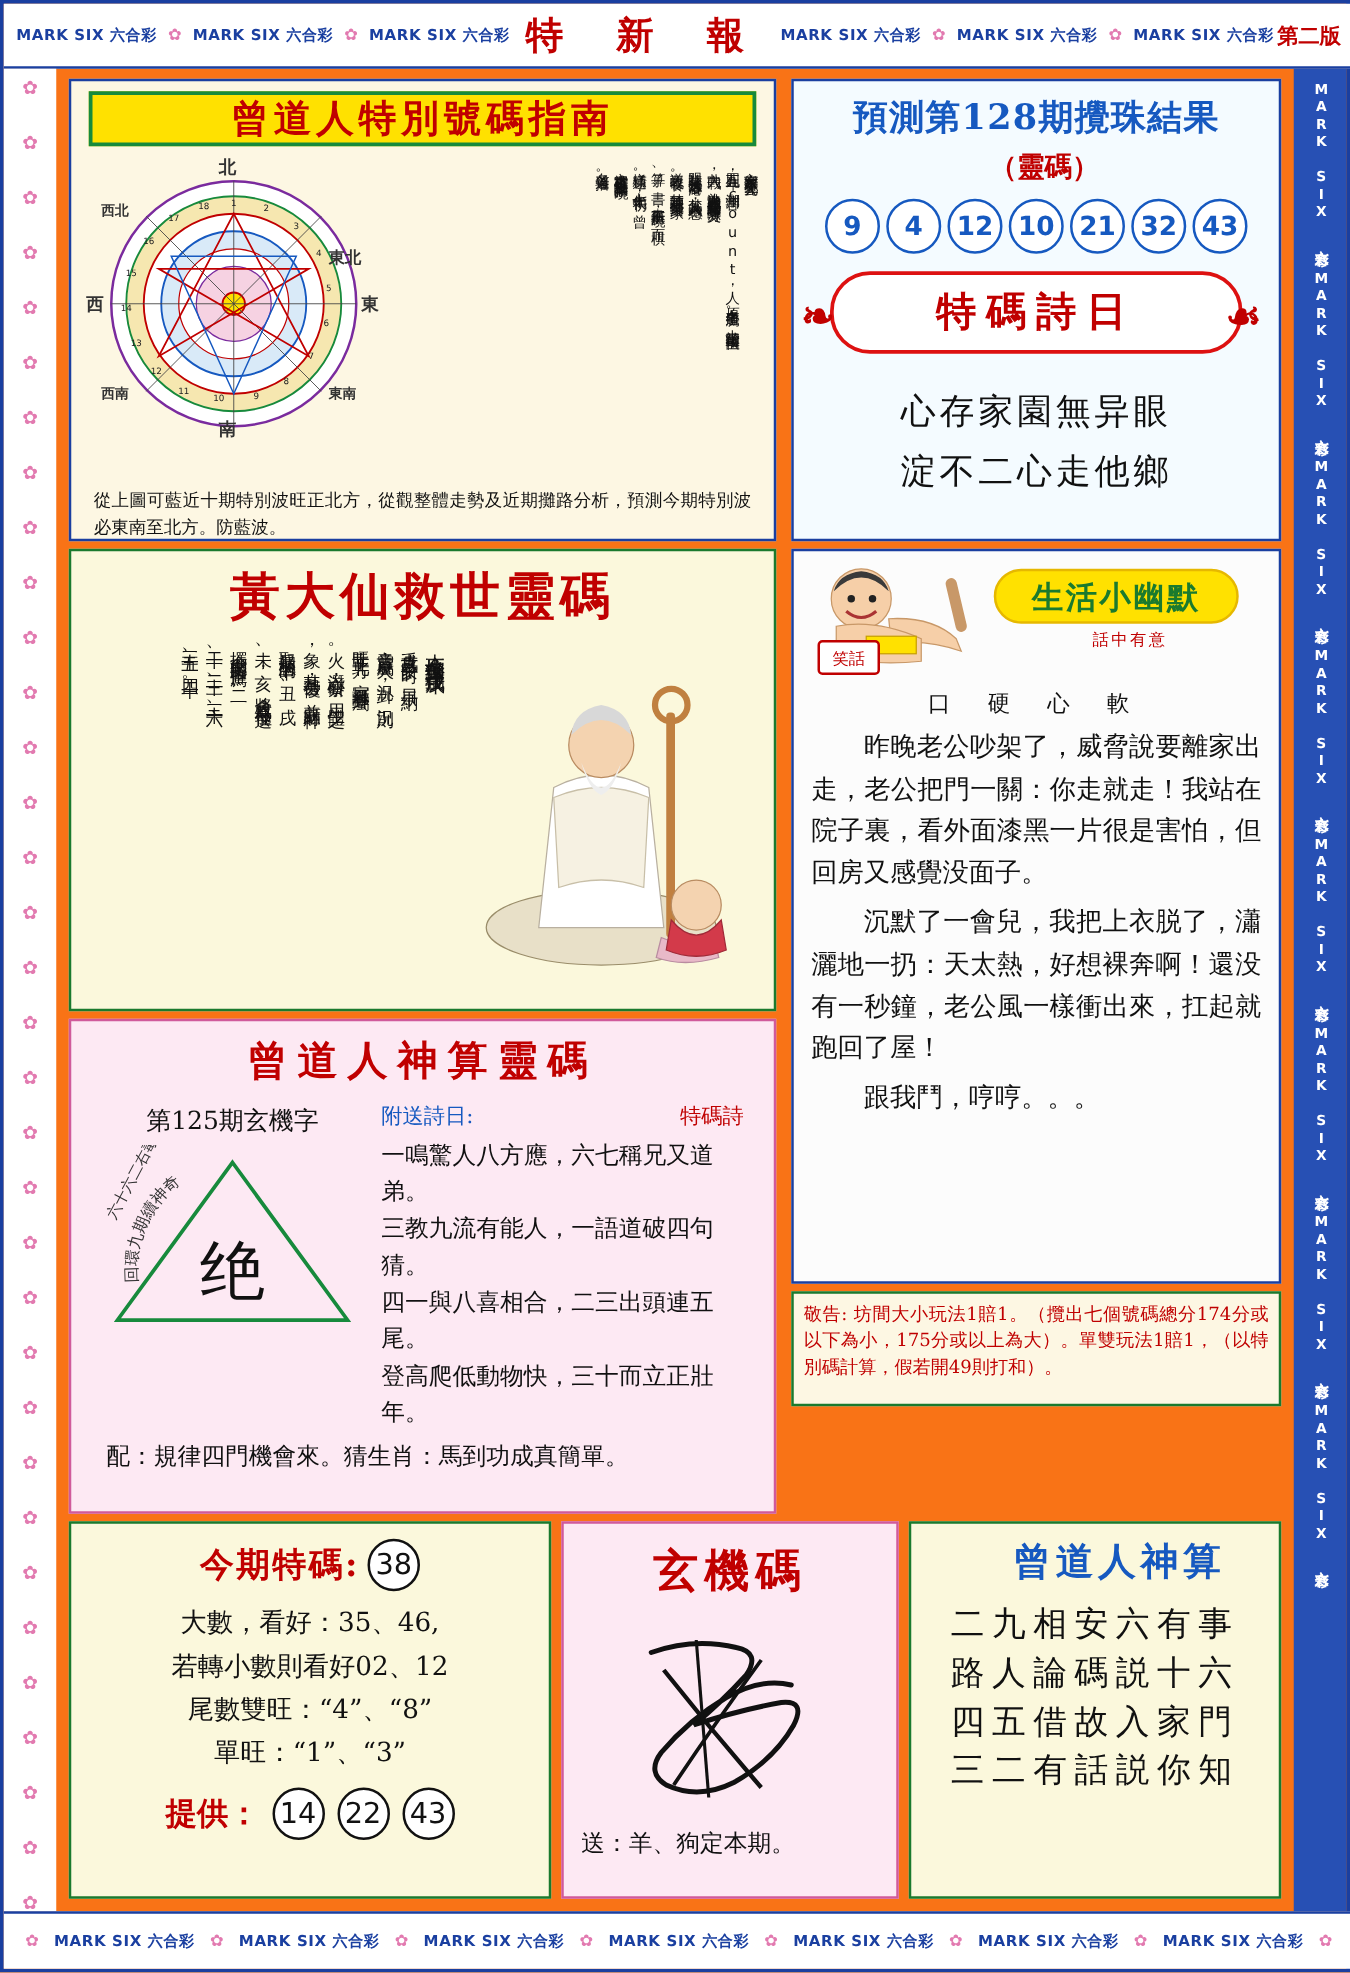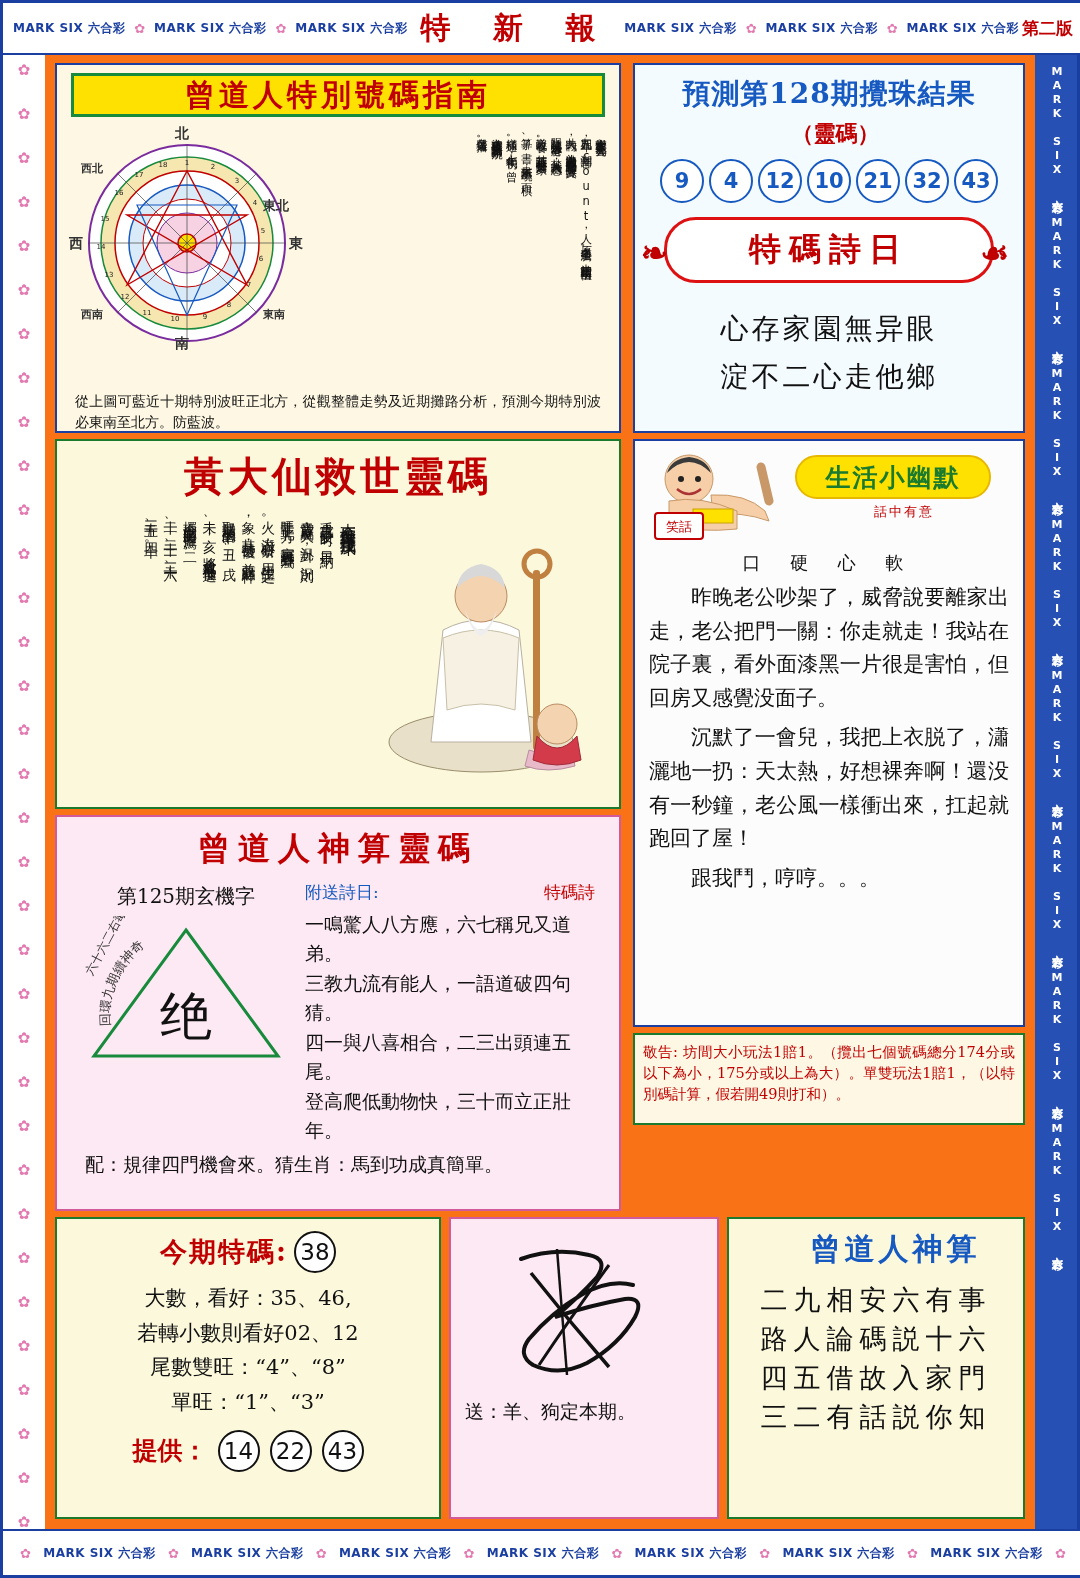--- a/index.html
+++ b/index.html
@@ -488,20 +488,21 @@
       </div>
       <div class="b7-foot">
         <span class="lab">提供：</span>
         <span class="circ">14</span>
         <span class="circ">22</span>
         <span class="circ">43</span>
       </div>
     </div>
 
     <div class="box" id="box8">
+      <div class="b8-title">玄機碼</div>
       <div class="sigil">
         <svg width="250" height="170" viewBox="0 0 250 170">
           <path d="M62 34 Q96 22 130 30 Q150 34 138 52 Q118 74 96 92
                    Q132 80 166 74 Q186 72 176 92 Q160 120 128 138
                    Q100 152 74 140 Q58 130 70 114 Q92 88 122 70
                    Q150 54 174 60" fill="none" stroke="#111" stroke-width="4" stroke-linecap="round"></path>
           <path d="M72 48 Q110 96 150 142" fill="none" stroke="#111" stroke-width="3.5"></path>
           <path d="M150 40 Q112 92 80 140" fill="none" stroke="#111" stroke-width="3"></path>
           <path d="M98 24 L108 150" fill="none" stroke="#111" stroke-width="2.5"></path>
         </svg>

